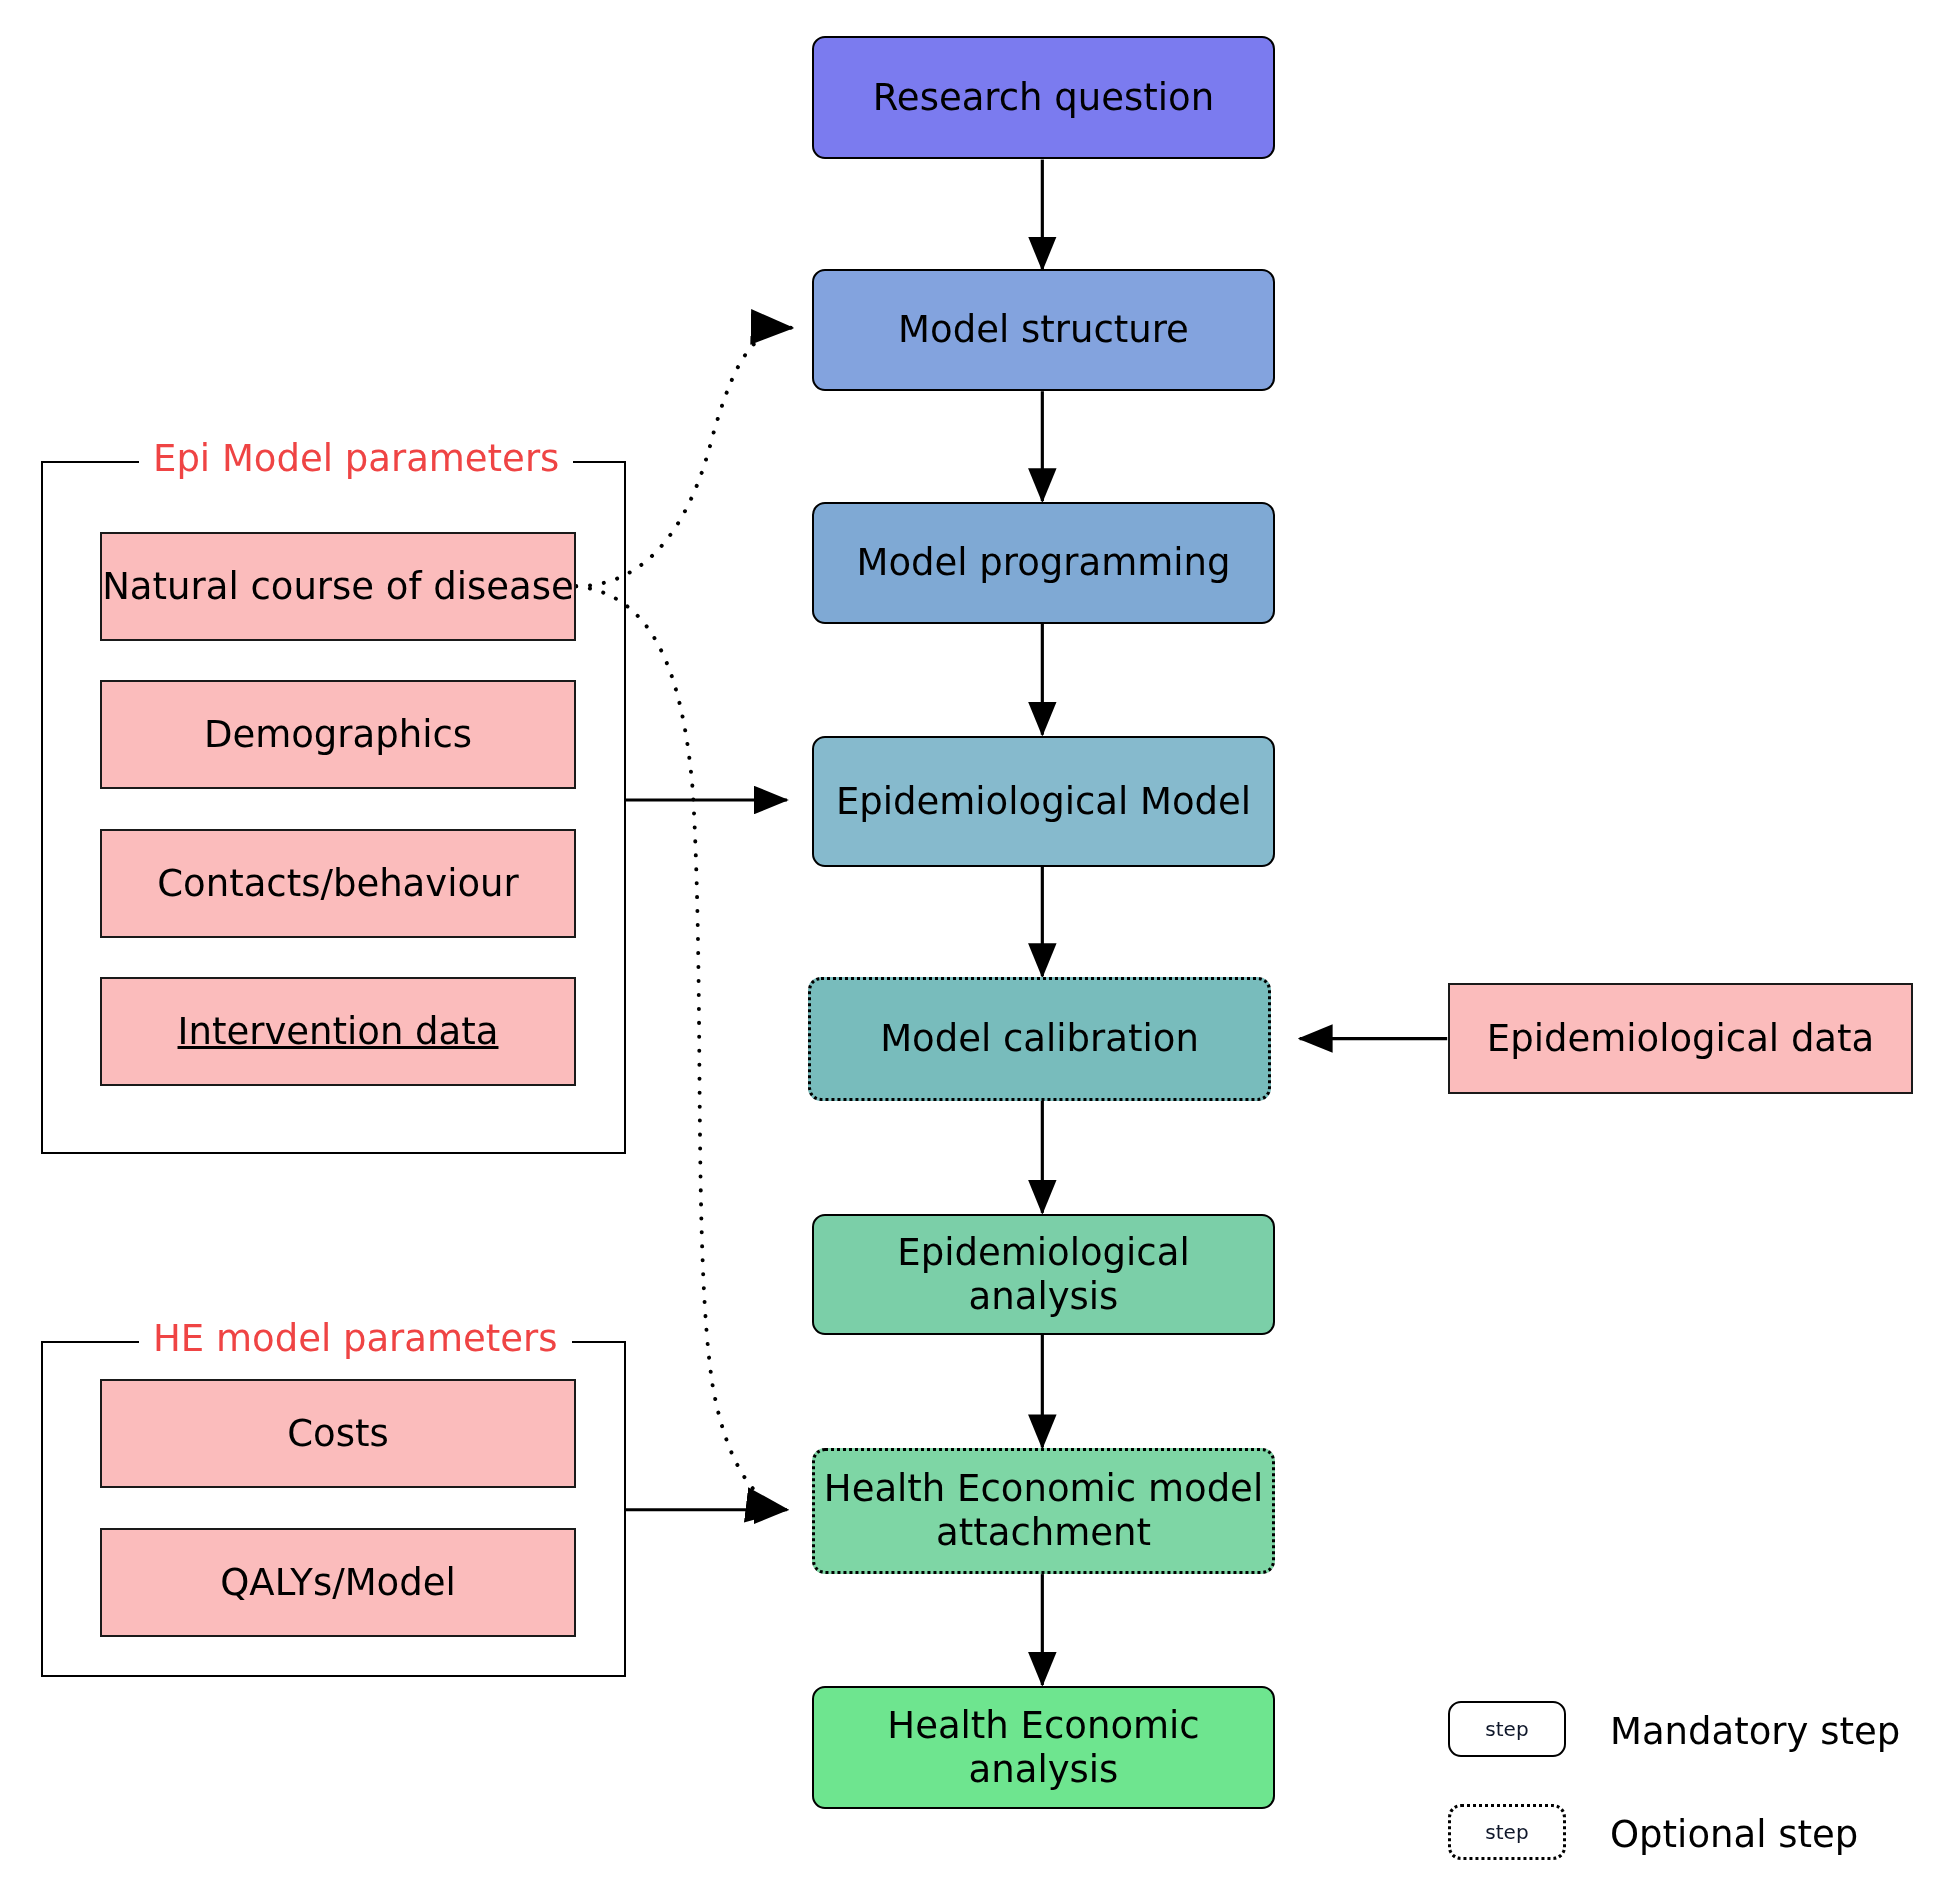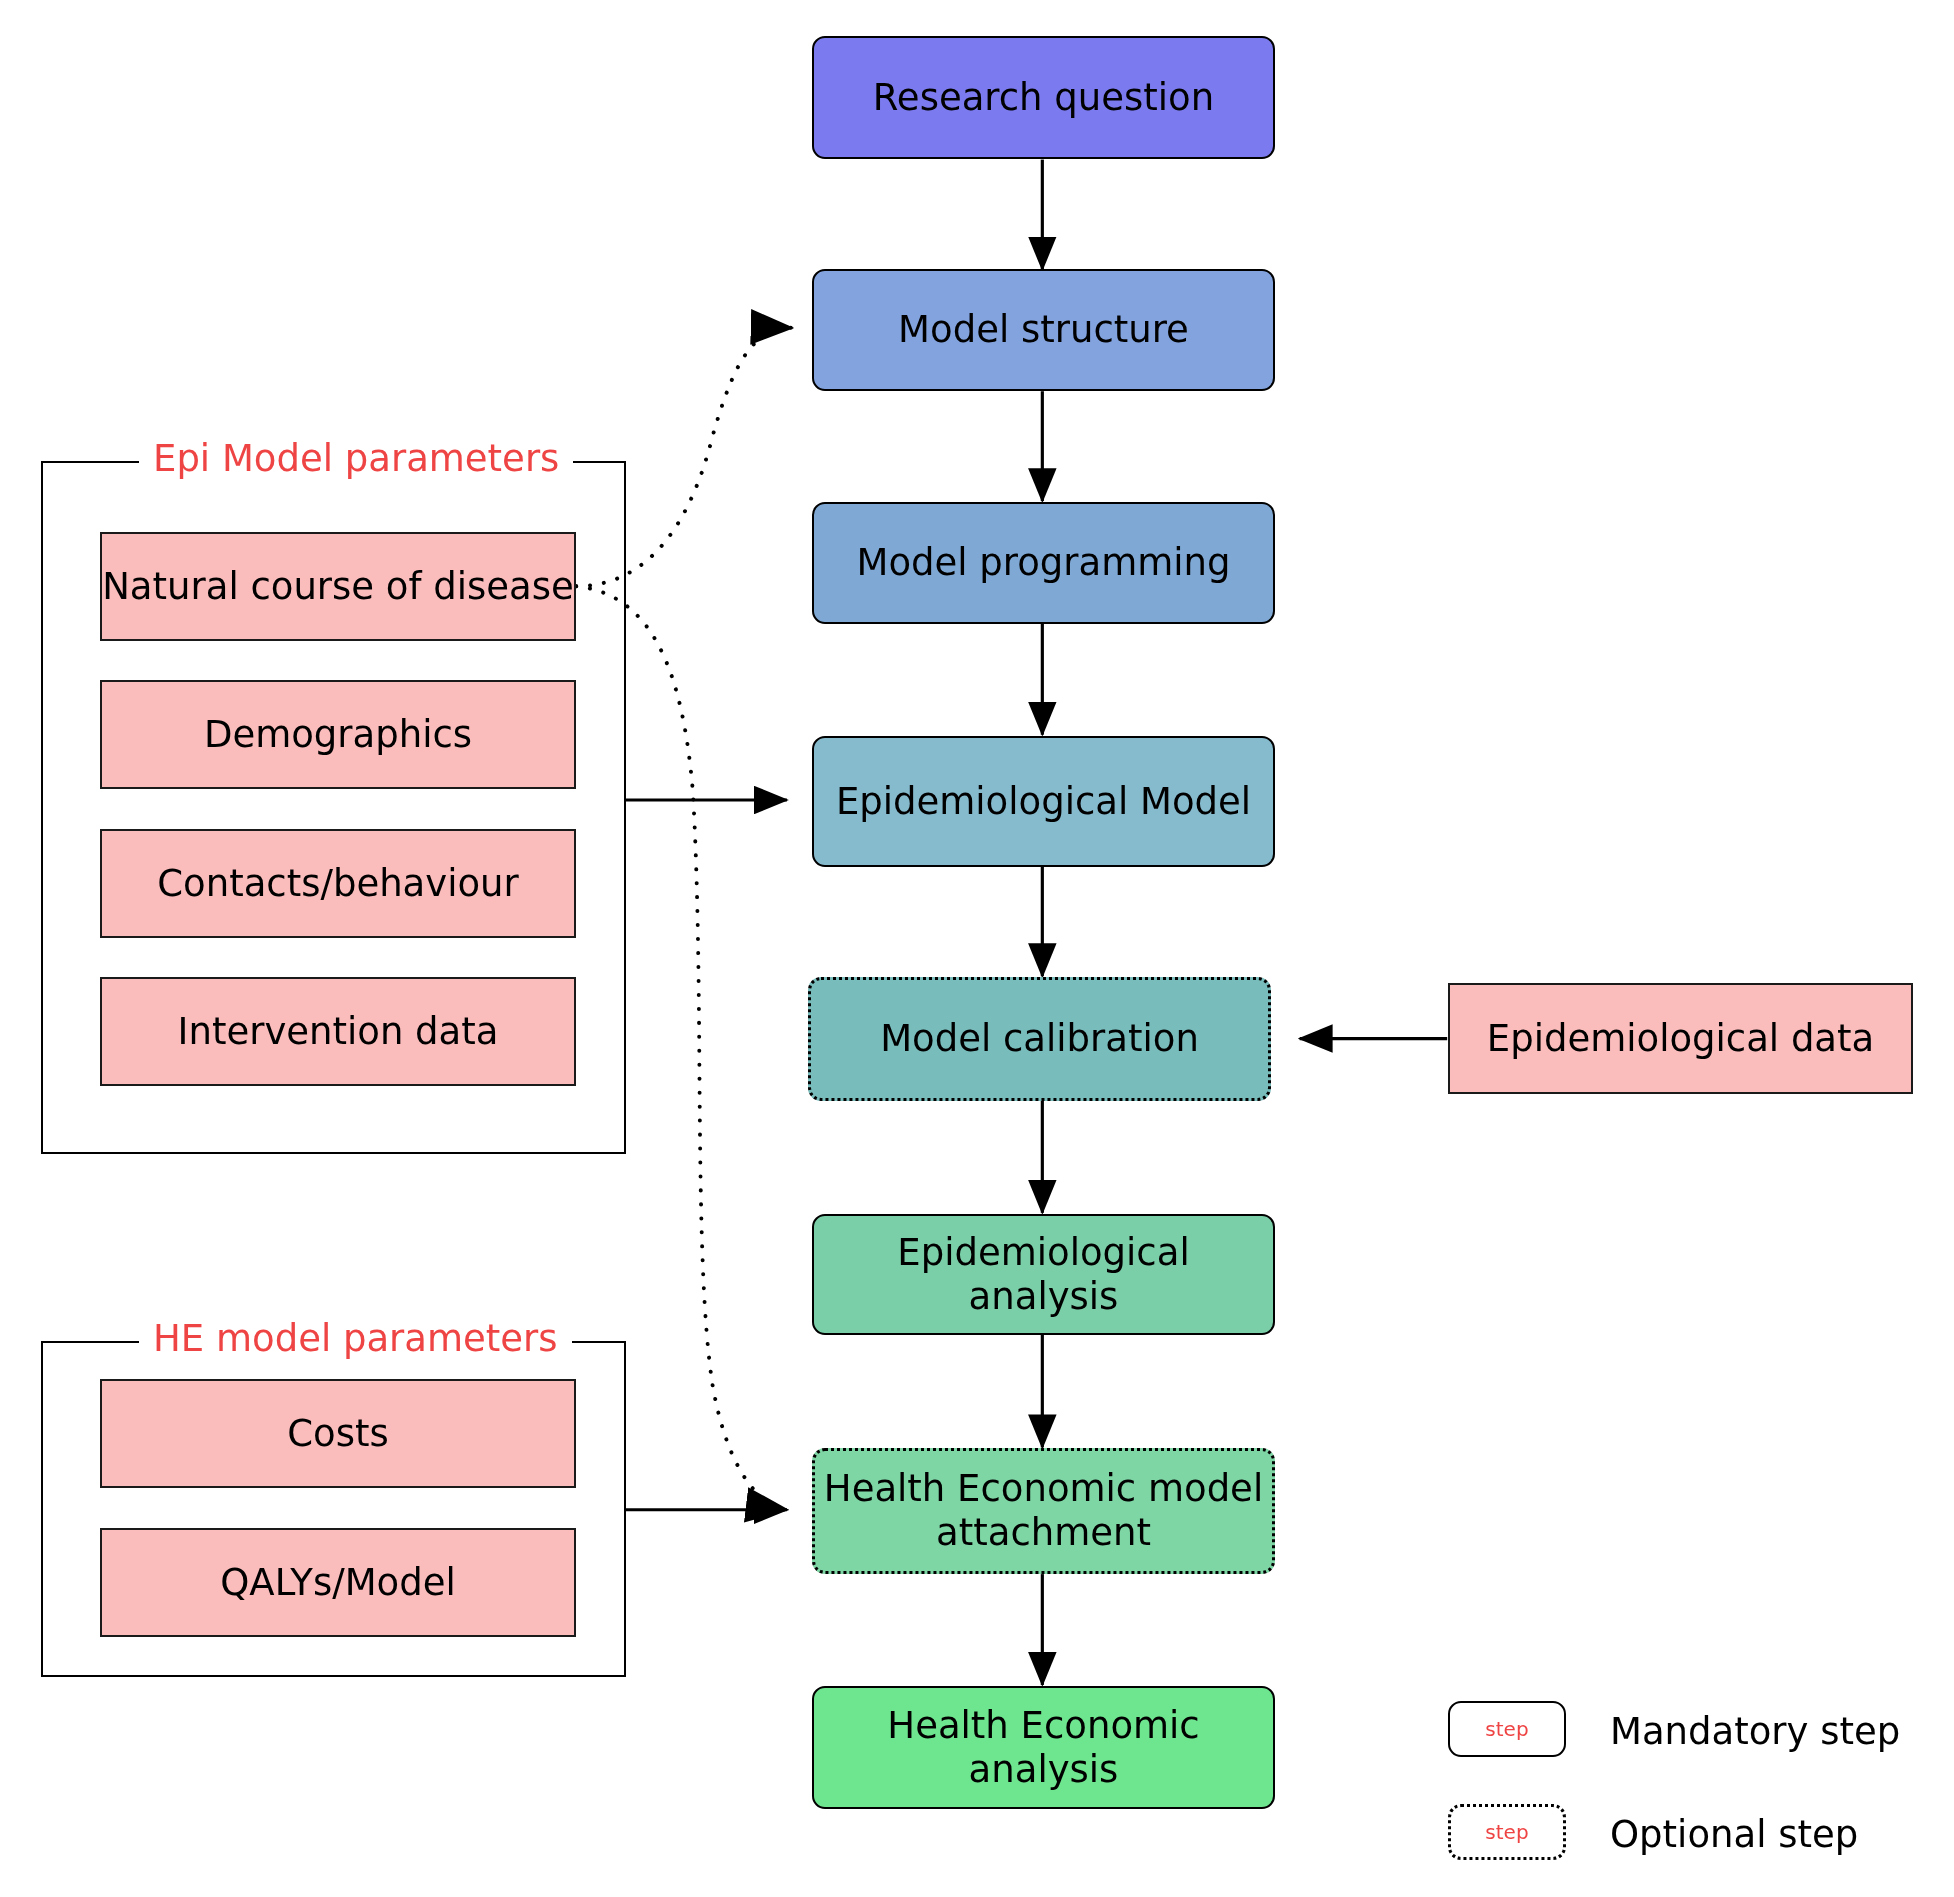--- a/index.html
+++ b/index.html
@@ -75,21 +75,21 @@
   .legend-chip {
     position: absolute;
     box-sizing: border-box;
     display: flex;
     align-items: center;
     justify-content: center;
     background: #ffffff;
     border: 2.2px solid #000000;
     border-radius: 13px;
     font-size: 20px;
-    color: #ef4444;
+    color: #0f172a;
   }
   .legend-chip.dotted {
     border-style: dotted;
     border-width: 3px;
   }
   .legend-text {
     position: absolute;
     font-size: 37px;
     color: #000000;
     white-space: nowrap;
@@ -172,21 +172,21 @@
   </div>
 
   <div class="node param-node" style="left:100px; top:680px; width:476px; height:109px;">
     <span>Demographics</span>
   </div>
 
   <div class="node param-node" style="left:100px; top:829px; width:476px; height:109px;">
     <span>Contacts/behaviour</span>
   </div>
 
-  <div class="node param-node" style="left:100px; top:977px; width:476px; height:109px;">
+  <div class="node param-node" style="left:100px; top:977px; width:476px; height:109px;text-decoration:underline;">
     <span>Intervention data</span>
   </div>
 
   <div class="group-box" style="left:41px; top:1341px; width:585px; height:336px;"></div>
   <div class="group-label" style="left:139px; top:1320px;">HE model parameters</div>
 
   <div class="node param-node" style="left:100px; top:1379px; width:476px; height:109px;">
     <span>Costs</span>
   </div>
 

